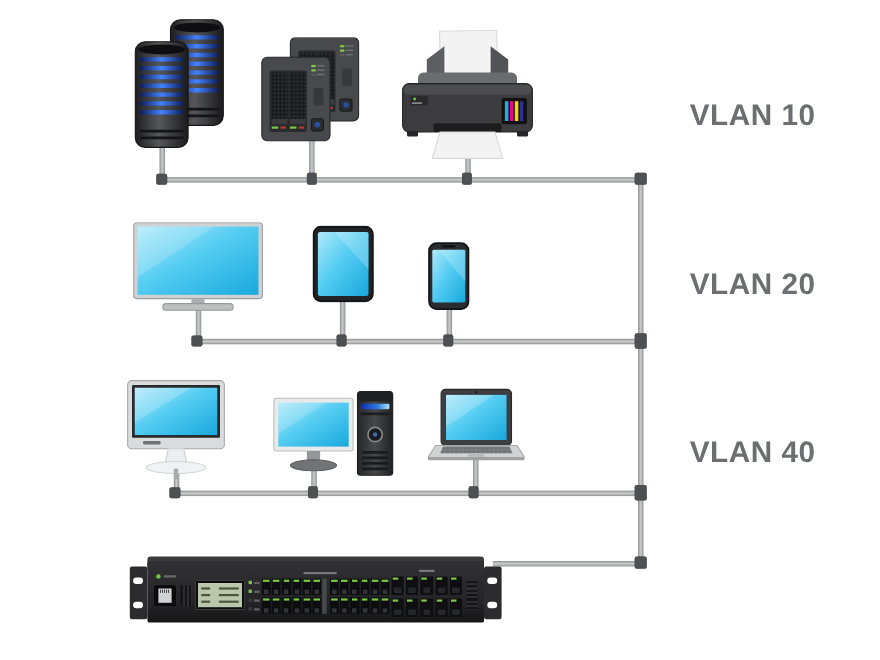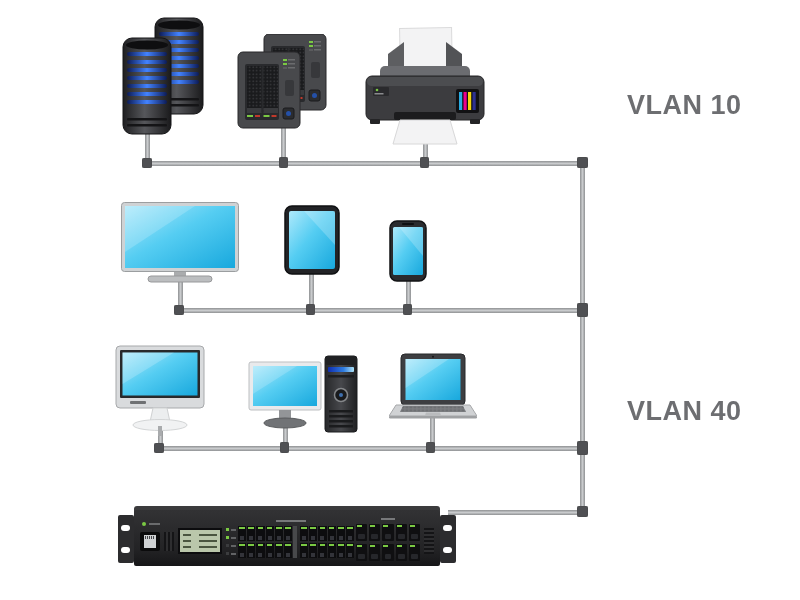--- a/index.html
+++ b/index.html
@@ -249,20 +249,21 @@
     <polygon points="16.5,7 60,7 16.5,36" fill="#ffffff" opacity="0.2"></polygon>
     <circle cx="44" cy="4.7" r="1" fill="#151618"></circle>
     <polygon points="7,53 81,53 88,64 0,64" fill="#d0d2d4" stroke="#a5a7a9"></polygon>
     <polygon points="14,54 74,54 77,60 11,60" fill="#7e8083"></polygon>
     <polygon points="14,54 74,54 77,60 11,60" fill="url(#keysP)"></polygon>
     <polygon points="37,60.5 51,60.5 52,63.5 36,63.5" fill="#b9bbbd"></polygon>
     <rect x="0" y="64" width="88" height="2.5" rx="1.2" fill="#9fa1a3"></rect>
   </svg>
 
   <div class="vlan-label" style="left:627px;top:90px;">VLAN 10</div>
+  <div class="vlan-label" style="left:627px;top:243px;">VLAN 20</div>
   <div class="vlan-label" style="left:627px;top:396px;">VLAN 40</div>
 
   <div class="switch">
     <div class="sw-bevel"></div>
     <div class="sw-ear" style="left:0;">
       <div class="sw-hole" style="top:10px;"></div>
       <div class="sw-hole" style="top:32px;"></div>
     </div>
     <div class="sw-ear" style="left:322px;">
       <div class="sw-hole" style="top:10px;"></div>

